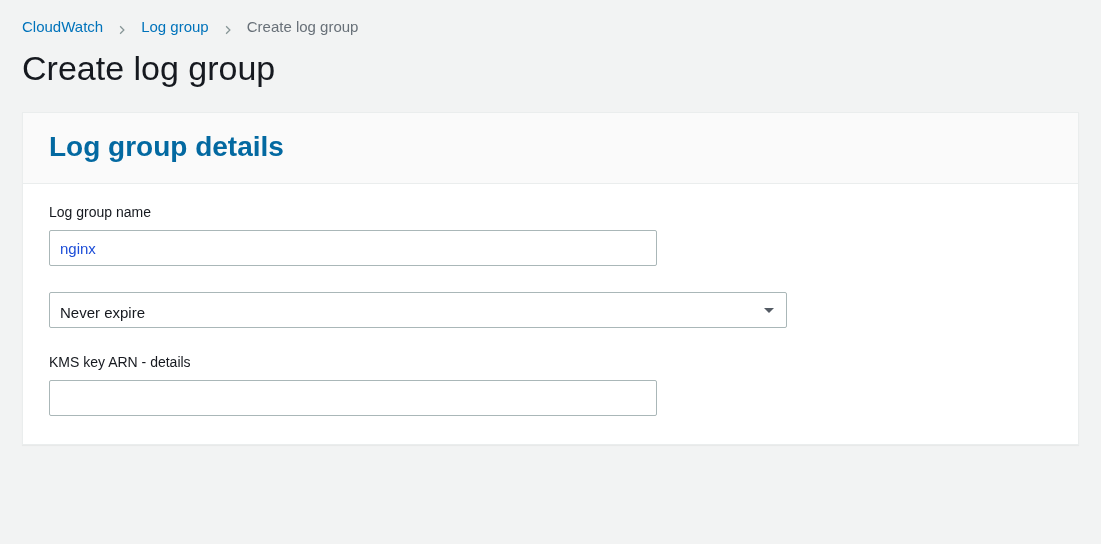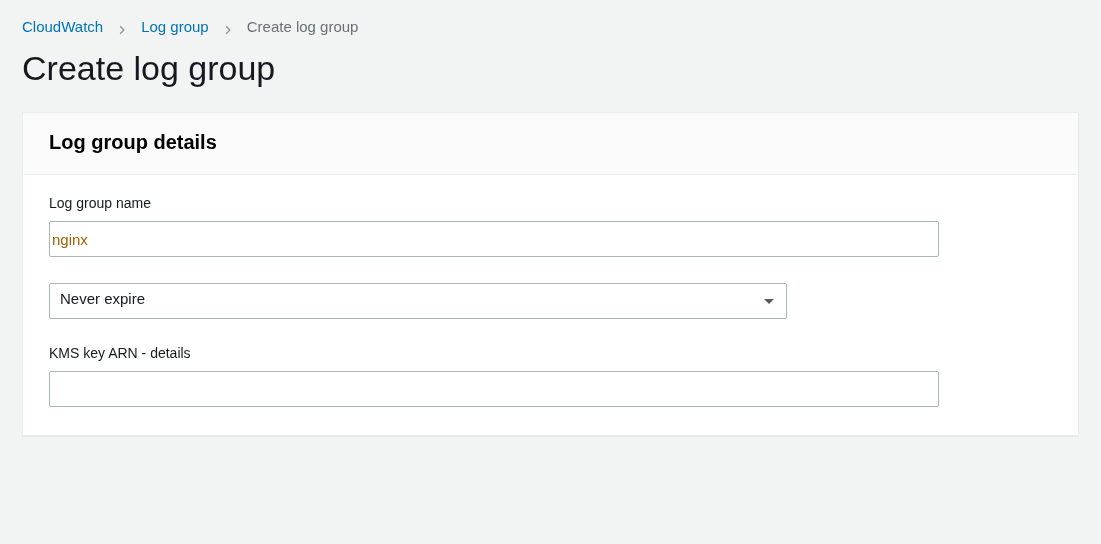--- a/index.html
+++ b/index.html
@@ -46,69 +46,69 @@
       border: 1px solid #eaeded;
       box-shadow: 0 1px 1px rgba(0,0,0,0.04);
       margin: 0 22px;
     }
     .panel-header {
       padding: 18px 26px 20px 26px;
       border-bottom: 1px solid #eaeded;
       background: #fafafa;
     }
     .panel-header h2 {
-      font-size: 20px;
+      font-size: 28px;
       font-weight: 700;
-      color: #000000;
+      color: #0369a1;
     }
     .panel-body {
       padding: 20px 26px 28px 26px;
     }
     .form-field {
       margin-bottom: 26px;
     }
     .form-field:last-child {
       margin-bottom: 0;
     }
     .form-label {
       font-size: 14px;
       color: #16191f;
       font-weight: 400;
       display: block;
       margin-bottom: 10px;
     }
     .text-input {
-      width: 890px;
+      width: 608px;
       height: 36px;
       border: 1px solid #aab7b8;
       border-radius: 2px;
-      padding: 6px 2px;
+      padding: 6px 10px;
       font-size: 15px;
-      color: #a16207;
+      color: #1d4ed8;
       background: #ffffff;
       font-family: inherit;
     }
     .select-wrap {
       position: relative;
       width: 738px;
     }
     .select-btn {
       width: 100%;
       height: 36px;
       border: 1px solid #aab7b8;
       border-radius: 2px;
       background: #ffffff;
-      padding: 6px 40px 6px 10px;
+      padding: 16px 40px 6px 10px;
       font-size: 15px;
       color: #16191f;
       text-align: left;
       cursor: pointer;
       font-family: inherit;
       display: flex;
-      align-items: flex-start;
+      align-items: flex-end;
     }
     .select-caret {
       position: absolute;
       right: 12px;
       top: 50%;
       transform: translateY(-50%);
       pointer-events: none;
       color: #545b64;
     }
     

